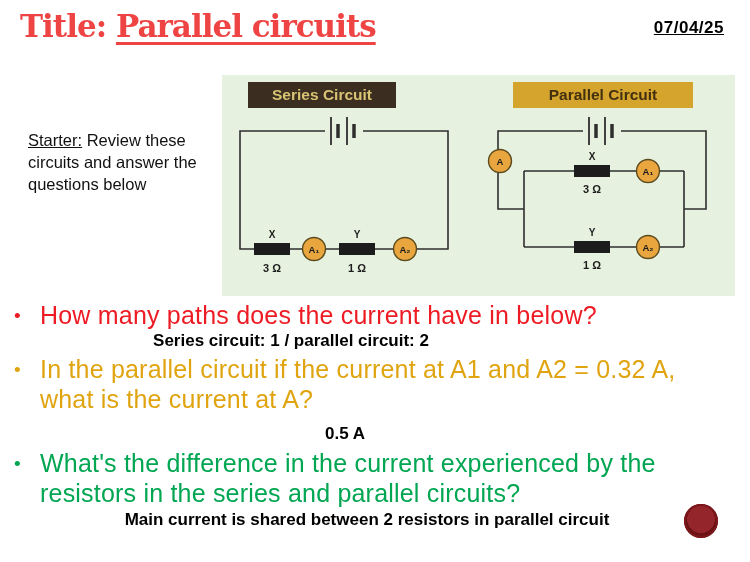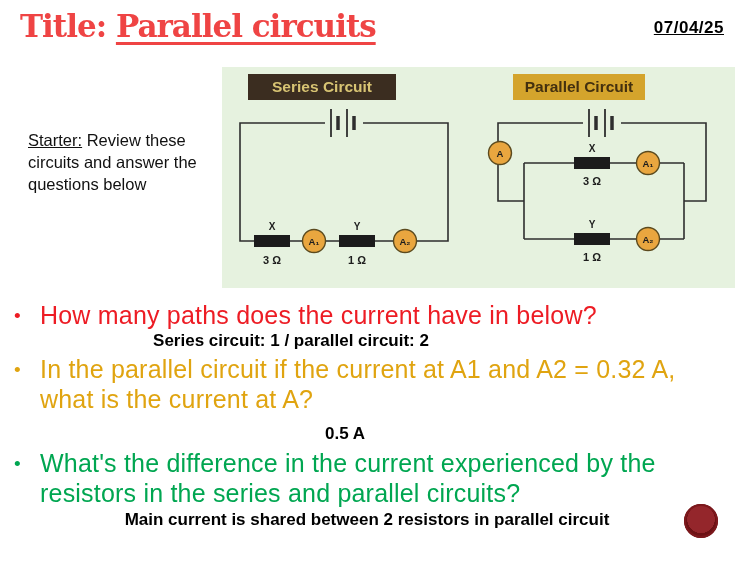--- a/index.html
+++ b/index.html
@@ -11,25 +11,25 @@
          font-weight:bold;font-size:31px;letter-spacing:-1px;color:#ef4444;white-space:nowrap;}
   .title .underlined{text-decoration:underline;text-decoration-thickness:3px;text-underline-offset:5px;}
   .date{position:absolute;right:26px;top:18px;font-size:17px;font-weight:bold;
         text-decoration:underline;letter-spacing:.5px;text-align:right;}
 
   
   .starter{position:absolute;left:28px;top:130px;width:180px;font-size:16.5px;line-height:1.32;color:#111;}
   .starter .underlined{text-decoration:underline;}
 
   
-  .panel{position:absolute;left:222px;top:67px;width:513px;height:221px;background:#e6f2df;text-decoration:underline;}
+  .panel{position:absolute;left:222px;top:75px;width:513px;height:221px;background:#e6f2df;text-decoration:underline;}
   .circuit-label{position:absolute;top:7px;padding:4px 10px;font-size:15.5px;font-weight:bold;
                  text-align:center;box-sizing:border-box;}
   .series-label{left:26px;width:148px;}
-  .parallel-label{left:291px;width:132px;}
+  .parallel-label{left:291px;width:180px;}
   .circuit{position:absolute;top:34px;width:232px;height:182px;}
   .series-svg{left:6px;}
   .parallel-svg{left:264px;}
   .circuit text{font-family:"Liberation Sans",sans-serif;font-weight:bold;text-anchor:middle;fill:#1d1d1d;}
   .clabel{font-size:10px;}
   .cvalue{font-size:11px;}
   .alabel{font-size:9.5px;}
   .wire{stroke:#2e2e2e;stroke-width:1.6;fill:none;}
   .batt-long{stroke:#2e2e2e;stroke-width:1.8;}
   .batt-short{stroke:#2e2e2e;stroke-width:3.5;}

